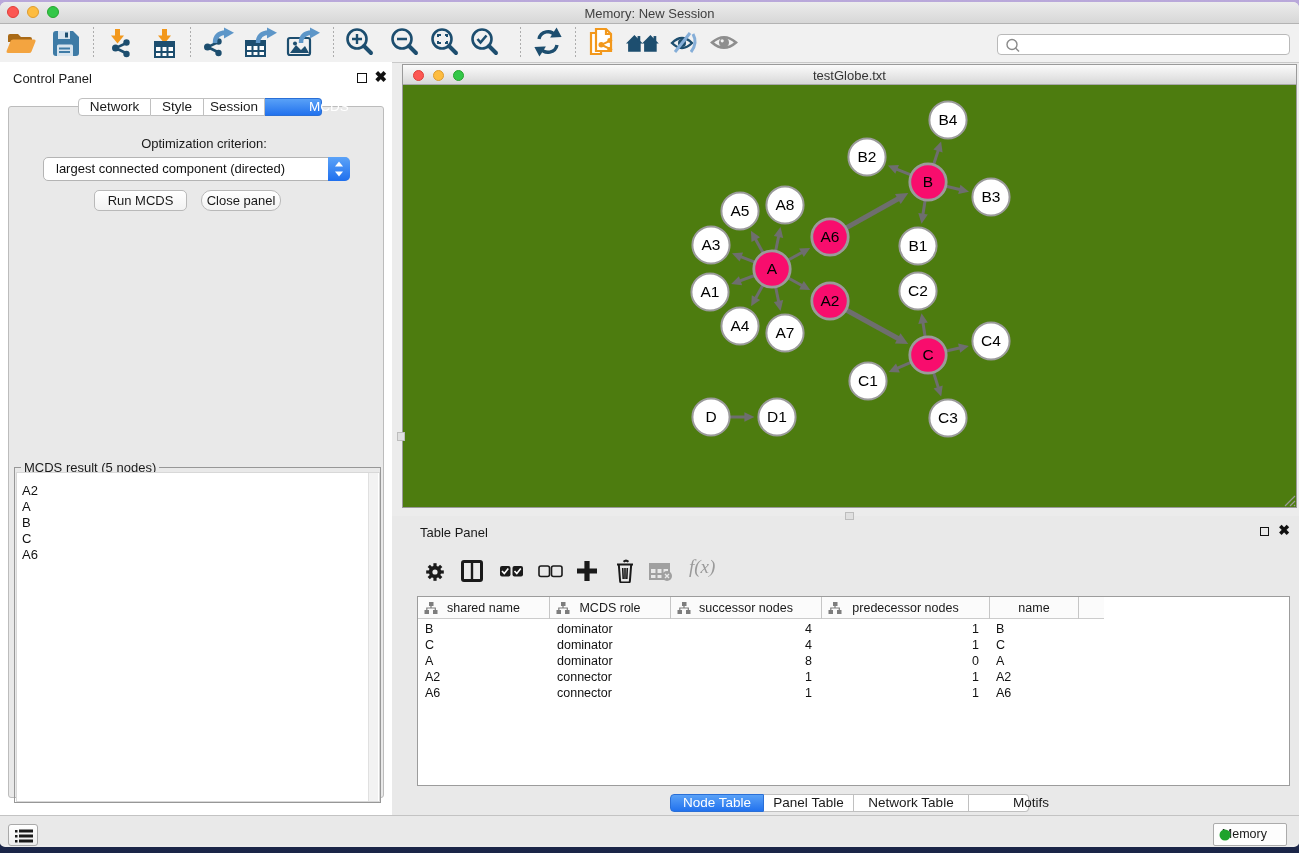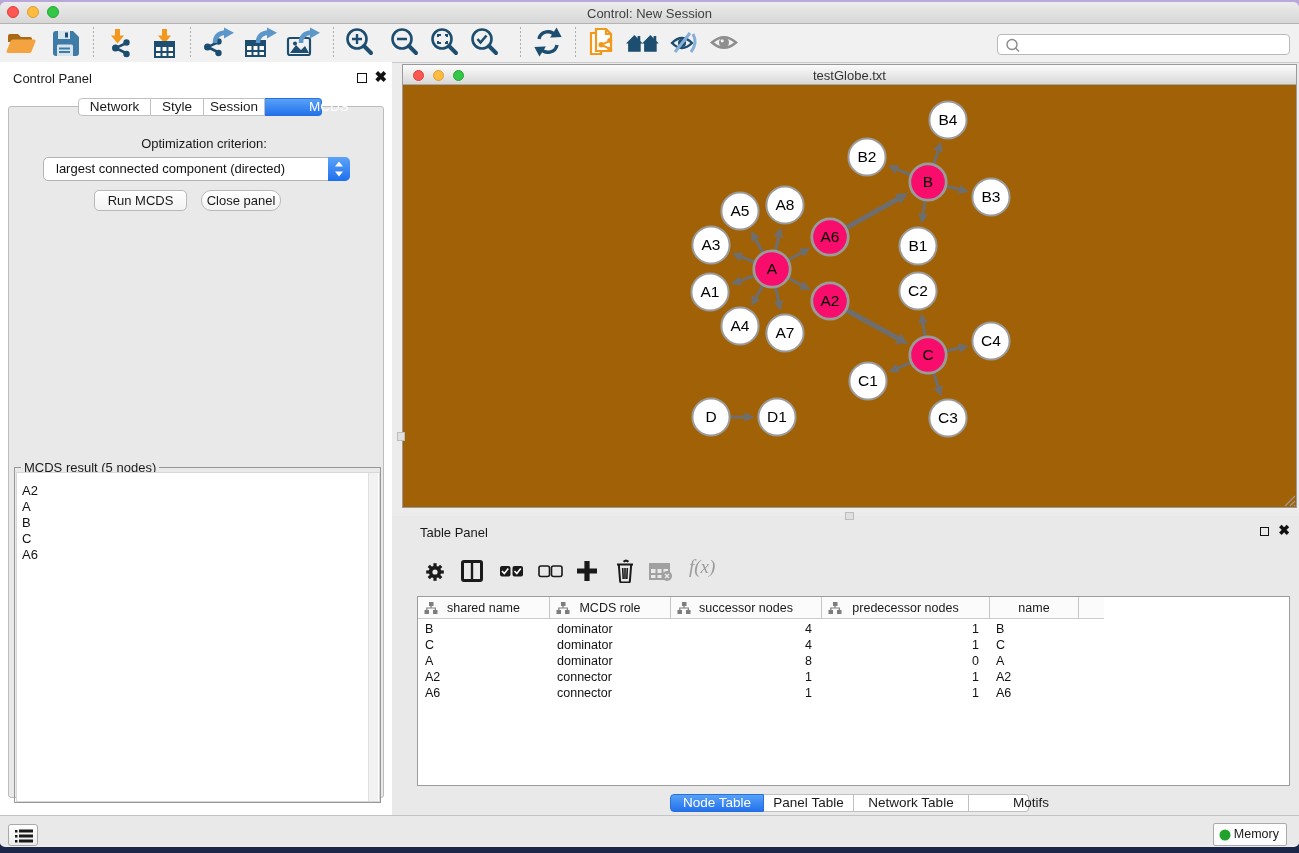--- a/index.html
+++ b/index.html
@@ -21,45 +21,45 @@
 .tab.sel { background:linear-gradient(#59a1f7,#2272ee); border-color:#2a6fd6; color:#fff; }
 #tabpanel { position:absolute; left:8px; top:44px; width:376px; height:692px; border:1px solid #bcbcbc; border-radius:3px; background:#e9e9e9; }
 #optlabel { position:absolute; top:74px; width:100%; text-align:center; font-size:13px; color:#1a1a1a;padding-left:16px; }
 #combo { position:absolute; left:43px; top:95px; width:307px; height:24px; background:#fff; border:1px solid #b4b4b4; border-radius:5px; font-size:13px; line-height:22px; padding-left:12px; color:#111; }
 #combo .cap { position:absolute; right:-1px; top:-1px; width:22px; height:24px; border-radius:0 5px 5px 0; background:linear-gradient(#5ba3f8,#1f6fee); }
 .btn { position:absolute; height:21px; background:linear-gradient(#ffffff,#f2f2f2); border:1px solid #b9b9b9; border-radius:5px; font-size:13px; text-align:center; line-height:19px; color:#1a1a1a; }
 #groupbox { position:absolute; left:14px; top:405px; width:367px; height:336px; border:1px solid #979797; }
 #groupbox .gtitle { position:absolute; left:6px; top:-8px; background:#e9e9e9; padding:0 3px; font-size:13px; color:#1a1a1a; }
 #mlist { position:absolute; left:1px; top:4px; width:364px; height:330px; background:#fff; border:1px solid #d8d8d8; font-size:13px; color:#111; }
 #mlist .sb { position:absolute; right:1px; top:0; width:10px; height:100%; background:#f2f2f2; border-left:1px solid #e0e0e0; }
-#netwin { position:absolute; left:402px; top:62px; width:895px; height:444px; background:#a16207; border:1px solid #9a9a9a; }
+#netwin { position:absolute; left:402px; top:62px; width:895px; height:444px; background:#4d7c0f; border:1px solid #9a9a9a; }
 #nettitle { position:absolute; left:0; top:0; width:100%; height:20px; background:linear-gradient(#fbfbfb,#d8d8d8); border-bottom:1px solid #a8a8a8; }
 #nettitle .t { position:absolute; width:100%; text-align:center; top:3px; font-size:13px; color:#333; }
 .tl2 { position:absolute; top:4.5px; width:11px; height:11px; border-radius:50%; }
 #tpanel { position:absolute; left:392px; top:514px; width:907px; height:299px; background:#e9e9e9; }
 #tpanel .hdr { position:absolute; left:28px; top:9px; font-size:13px; color:#1a1a1a; }
 #ttoolbar { position:absolute; left:16px; top:33px; width:877px; height:34px; }
 #ttable { position:absolute; left:25px; top:80px; width:873px; height:190px; background:#fff; border:1px solid #9c9c9c; font-size:13px; }
 #thead { position:absolute; left:0; top:0; width:686px; height:22px; background:#fbfbfb; border-bottom:1px solid #cccccc; }
 .hcell { position:absolute; top:0; height:22px; border-right:1px solid #c6c6c6; }
 .hcell span { position:absolute; width:100%; text-align:center; top:4px; font-size:12.5px; color:#1a1a1a; }
 .trow { position:absolute; left:0; width:100%; height:16px; }
 .trow div { position:absolute; top:1px; font-size:12.5px; color:#111; }
 #btabs { position:absolute; left:278px; top:278px; height:19px; display:flex; font-size:13px; }
 #statusbar { position:absolute; left:0; top:813px; width:1299px; height:30px; background:#e9e9e9; border-top:1px solid #c3c3c3; }
-#memstatus { position:absolute; right:12px; top:7px; width:74px; height:23px; background:#fdfdfd; border:1px solid #ababab; border-radius:2px; font-size:12.5px; text-align:right; line-height:20px; padding-right:7px; color:#1a1a1a; }
+#memstatus { position:absolute; right:12px; top:7px; width:74px; height:23px; background:#fdfdfd; border:1px solid #ababab; border-radius:2px; font-size:12.5px; text-align:right; line-height:20px; padding-right:19px; color:#1a1a1a; }
 #listbtn { position:absolute; left:8px; top:8px; width:30px; height:22px; background:linear-gradient(#fff,#ededed); border:1px solid #a9a9a9; border-radius:3px; }
 </style></head>
 <body>
 <div id="win">
   <div id="titlebar">
     <div class="tl" style="left:7px; background:#fc5753; border:0.5px solid #df3e39;"></div>
     <div class="tl" style="left:27px; background:#fdbc40; border:0.5px solid #de9c2e;"></div>
     <div class="tl" style="left:47px; background:#33c748; border:0.5px solid #27a52f;"></div>
-    <div class="t">Control: New Session</div>
+    <div class="t">Memory: New Session</div>
   </div>
   <div id="toolbar">
     <svg class="ticon" style="left:3px;top:2px" width="36" height="32" viewBox="0 0 36 32">
         <path d="M5 10 q0-2 2-2 h8 l3 3 h9 q2 0 2 2 v3 h-24 z" fill="#a96a17"></path>
         <path d="M5 27 q-2 0 -1.4-2 l4-10 q0.5-1.5 2.5-1.5 h21 q2 0 1.4 2 l-4 10 q-0.5 1.5-2.5 1.5 z" fill="#f3a440"></path>
       </svg>
       <svg class="ticon" style="left:48px;top:2px" width="34" height="34" viewBox="0 0 34 34">
         <path d="M5 8 q0-3 3-3 h17 l6 6 v16 q0 3 -3 3 h-20 q-3 0 -3-3 z" fill="#3e7ba6"></path>
         <path d="M10 5 h12 v8 h-12 z" fill="#d7e4ee"></path>
         <rect x="17" y="6.5" width="3" height="5" fill="#1d4e6f"></rect>

